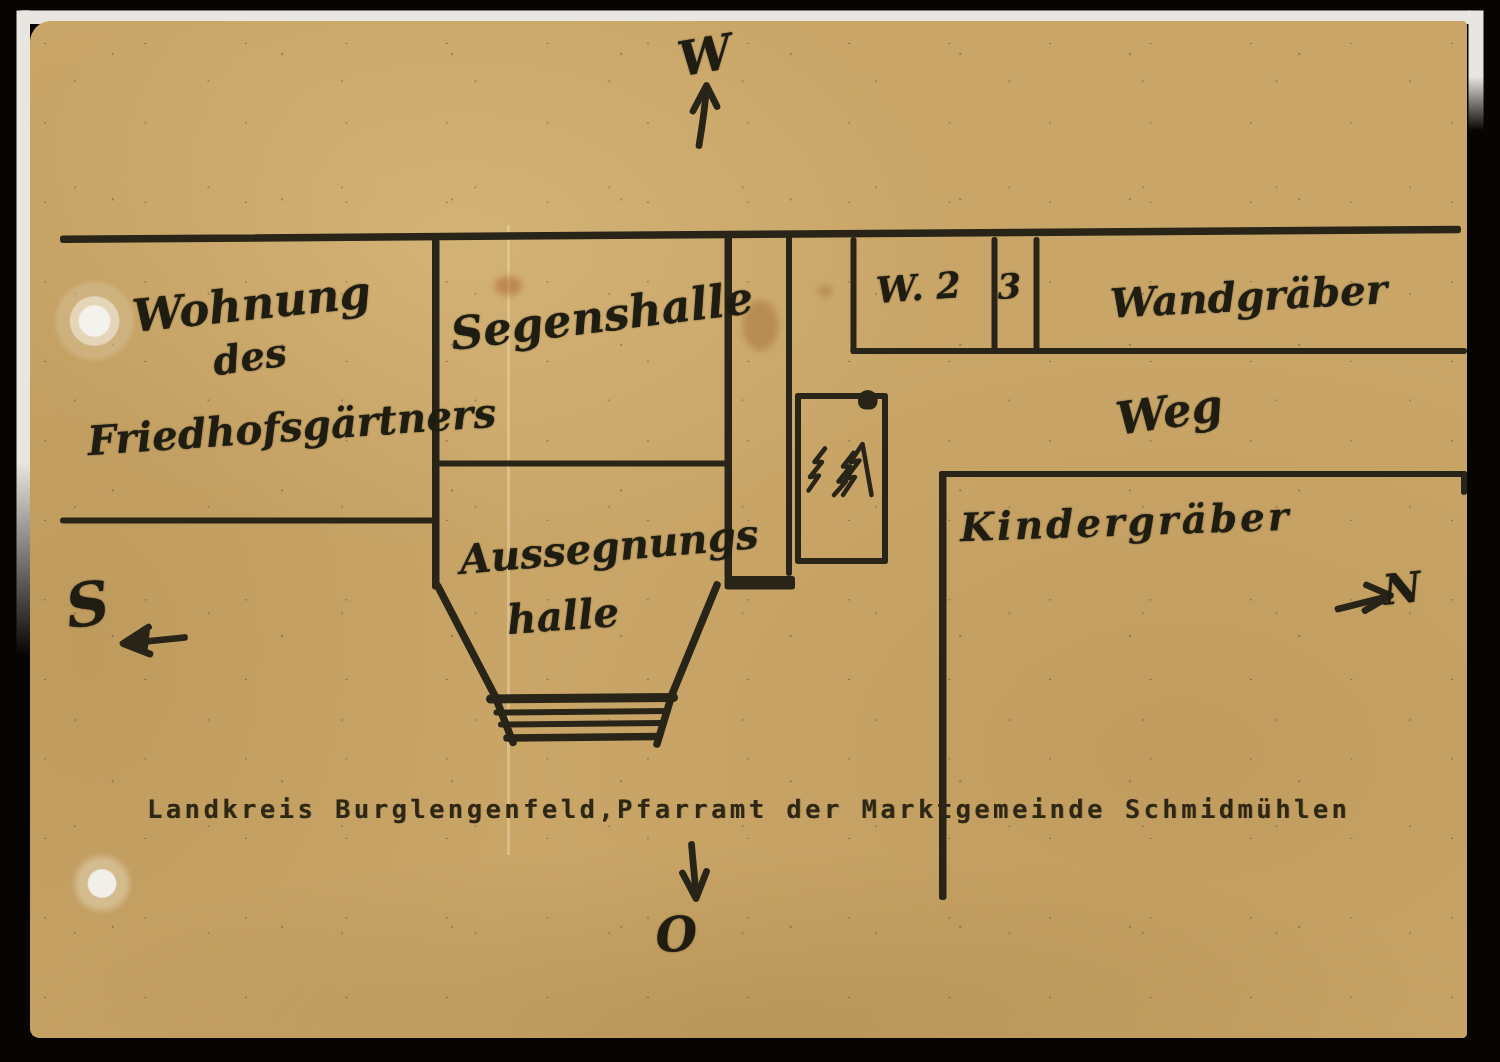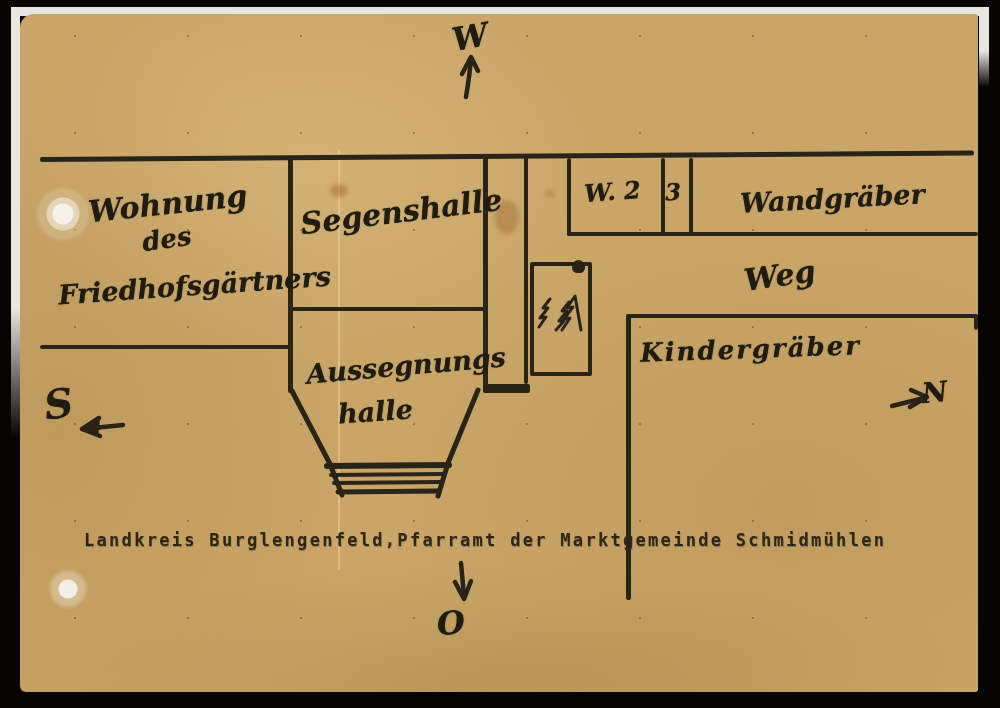--- a/index.html
+++ b/index.html
@@ -70,21 +70,21 @@
   .hw-w2{left:584px;top:177px;font-size:24px;transform:rotate(-4deg);}
   .hw-3{left:665px;top:178px;font-size:23px;transform:rotate(-3deg);}
   .hw-wandgraeber{left:740px;top:183px;font-size:27px;transform:rotate(-3deg);}
   .hw-weg{left:744px;top:258px;font-size:30px;transform:rotate(-8deg);}
   .hw-kindergraeber{left:640px;top:334px;font-size:26px;letter-spacing:2px;transform:rotate(-2deg);}
   .hw-n{left:922px;top:376px;font-size:28px;transform:rotate(-6deg);}
   .hw-w-top{left:452px;top:18px;font-size:32px;transform:rotate(-10deg);}
   .hw-s{left:44px;top:380px;font-size:40px;transform:rotate(-8deg);}
   .hw-o{left:437px;top:604px;font-size:32px;transform:rotate(-4deg);}
   
-  .caption{position:absolute;left:84px;top:530px;font-family:"DejaVu Sans Mono",monospace;
+  .caption{position:absolute;left:98px;top:530px;font-family:"DejaVu Sans Mono",monospace;
     font-size:17px;font-weight:700;letter-spacing:2.3px;color:#2e2716;white-space:nowrap;
     text-shadow:0.5px 0.5px 0 rgba(46,39,22,0.35);}
   svg.overlay{position:absolute;left:0;top:0;pointer-events:none;}
   svg .stroke{stroke:var(--ink);fill:none;stroke-linecap:round;stroke-linejoin:round;}
 </style>
 </head>
 <body>
 
 <div id="canvas">
 

